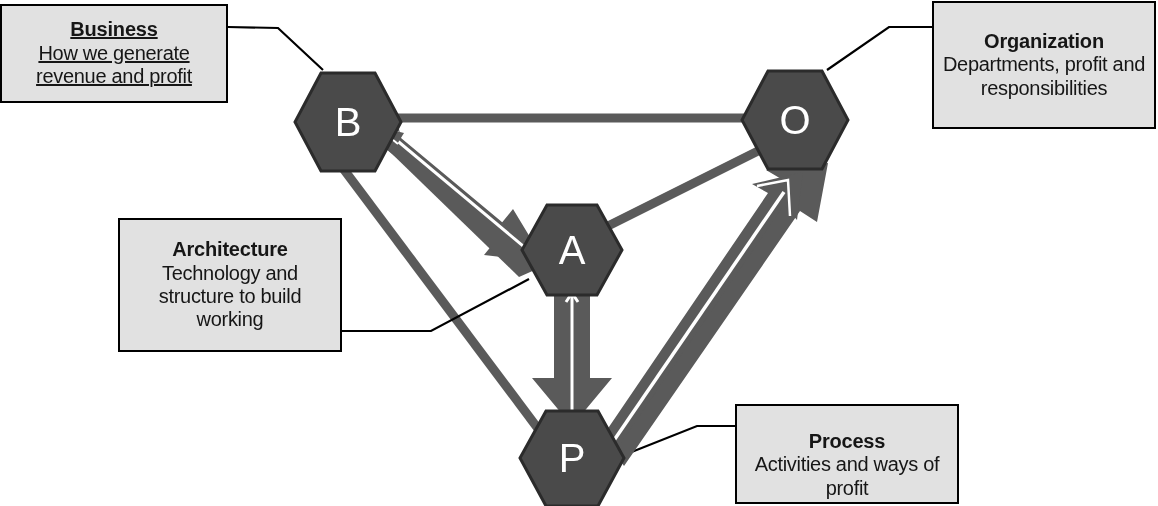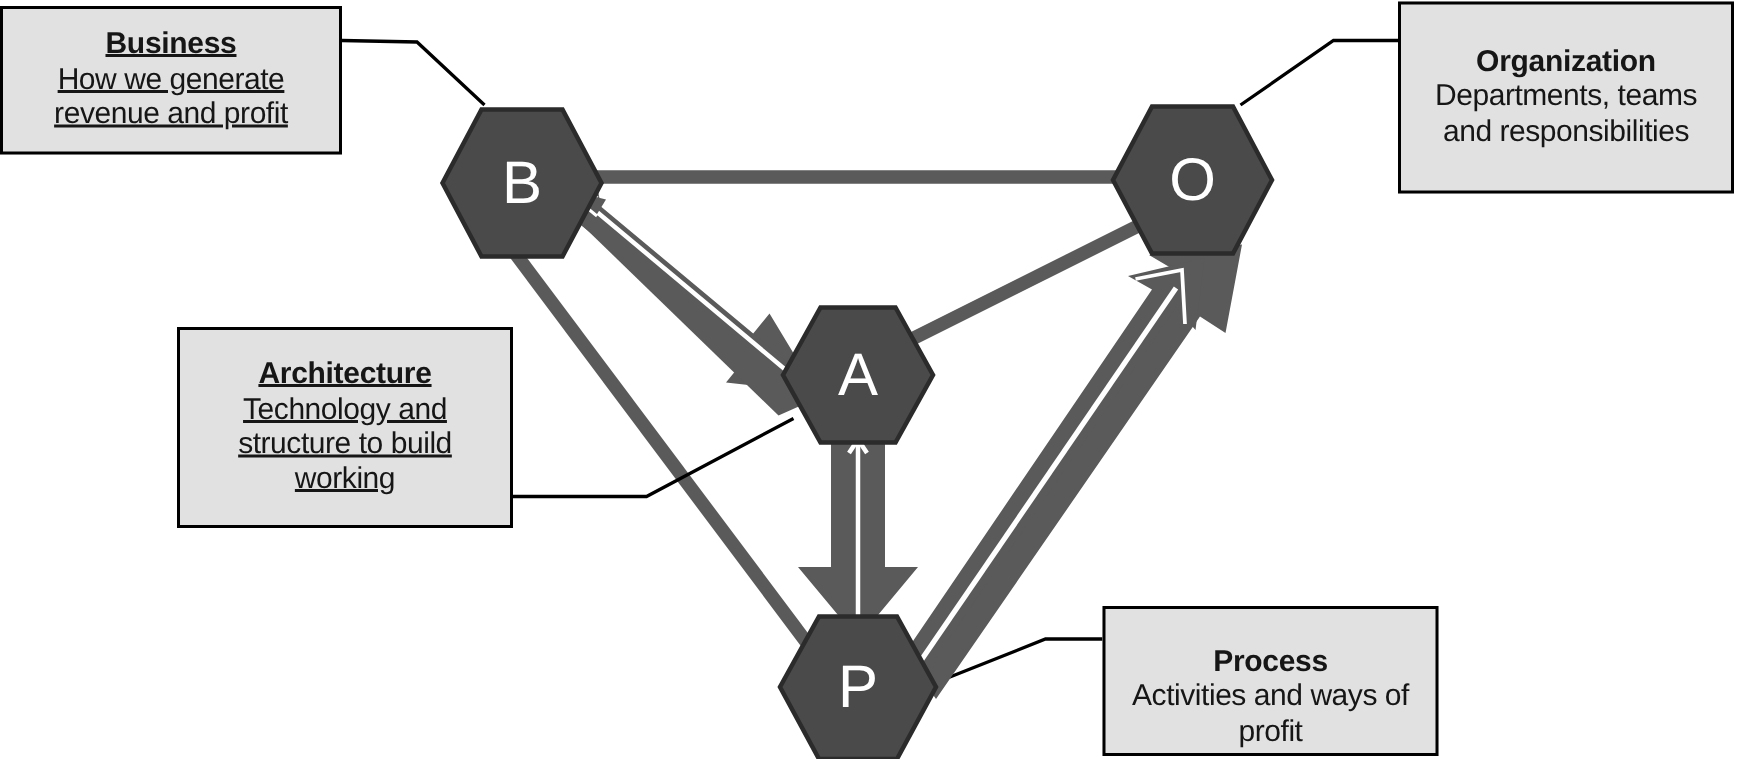--- a/index.html
+++ b/index.html
@@ -18,21 +18,21 @@
     display:flex;
     flex-direction:column;
     justify-content:center;
     align-items:center;
     padding:2px 4px;
   }
   .callout .c-title{font-weight:bold;font-size:20px;letter-spacing:-0.2px;}
   .callout .c-desc{font-weight:normal;font-size:20px;letter-spacing:-0.3px;}
   #callout-business{left:0px;top:4px;width:228px;height:99px;text-decoration:underline;}
   #callout-organization{left:932px;top:1px;width:224px;height:128px;}
-  #callout-architecture{left:118px;top:218px;width:224px;height:134px;text-decoration:underline;}
+  #callout-architecture{left:118px;top:218px;width:224px;height:134px;}
   #callout-process{left:735px;top:404px;width:224px;height:100px;justify-content:flex-end;}
   .node-label{
     font-family:"Liberation Sans",sans-serif;
     font-size:40px;
     fill:#ffffff;
     font-weight:normal;
     text-anchor:middle;
     dominant-baseline:middle;
   }
 </style>
@@ -158,21 +158,21 @@
     </g>
   </svg>
 
   <div class="callout" id="callout-business">
     <div class="c-title">Business</div>
     <div class="c-desc">How we generate revenue and profit</div>
   </div>
 
   <div class="callout" id="callout-organization">
     <div class="c-title">Organization</div>
-    <div class="c-desc">Departments, teams and responsibilities</div>
+    <div class="c-desc">Departments, profit and responsibilities</div>
   </div>
 
   <div class="callout" id="callout-architecture">
     <div class="c-title">Architecture</div>
     <div class="c-desc">Technology and structure to build working</div>
   </div>
 
   <div class="callout" id="callout-process">
     <div class="c-title">Process</div>
     <div class="c-desc">Activities and ways of profit</div>

